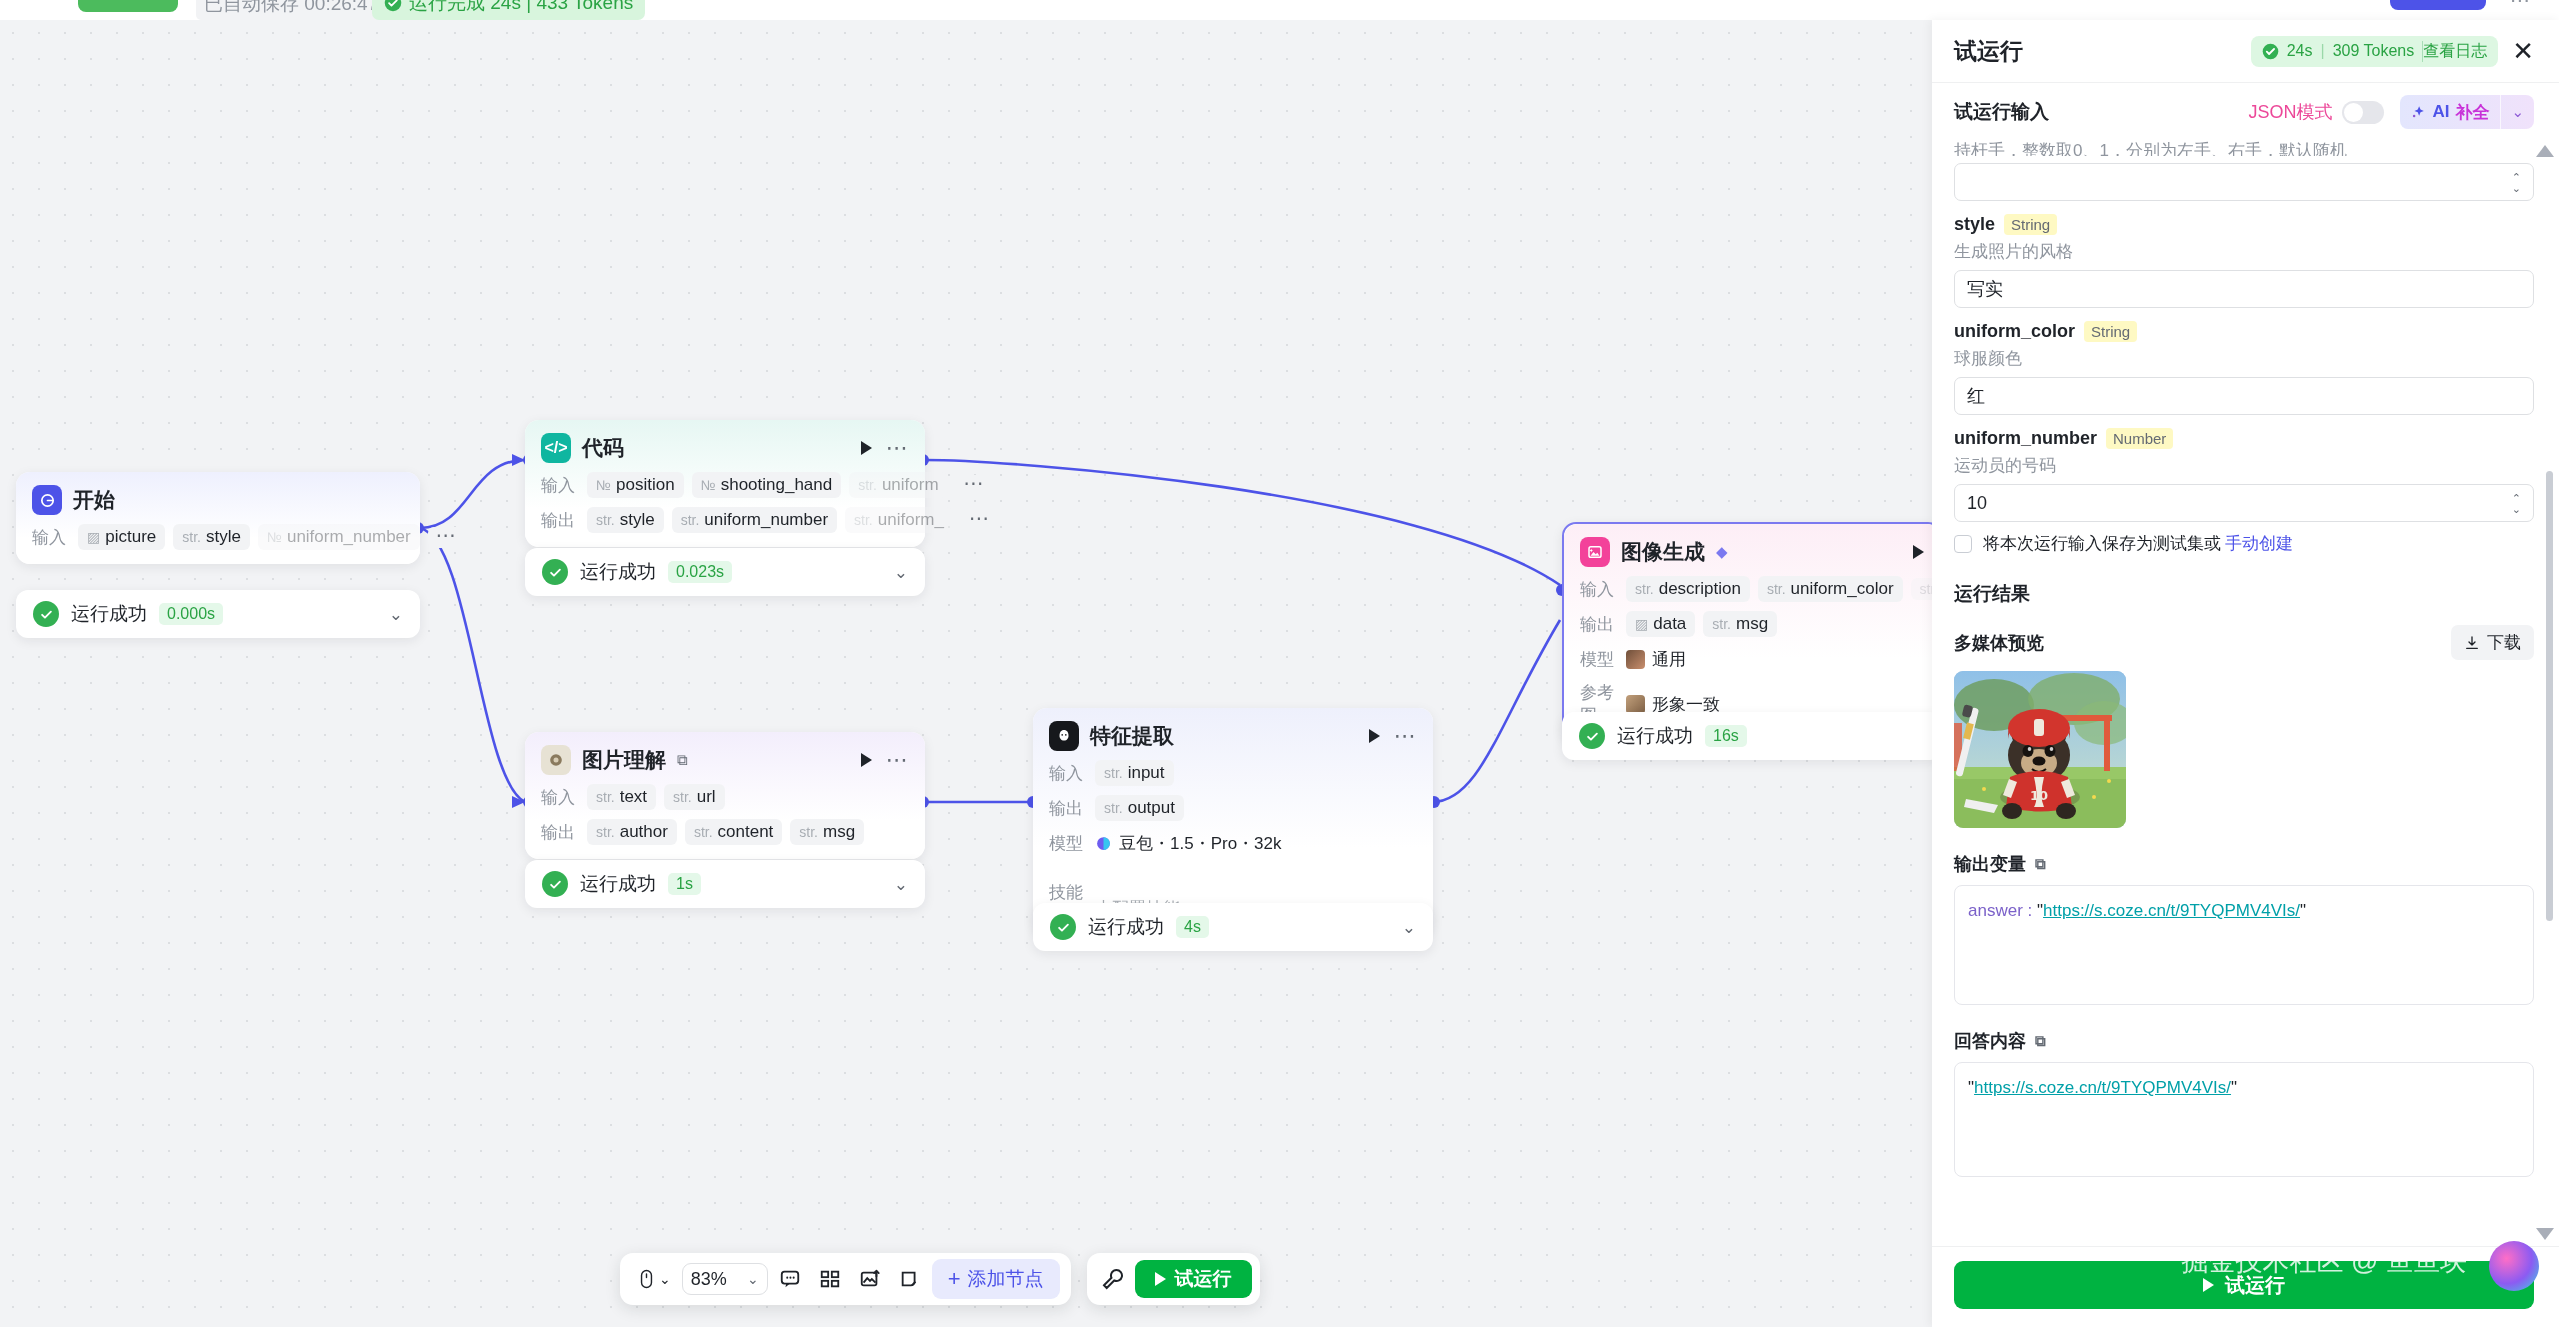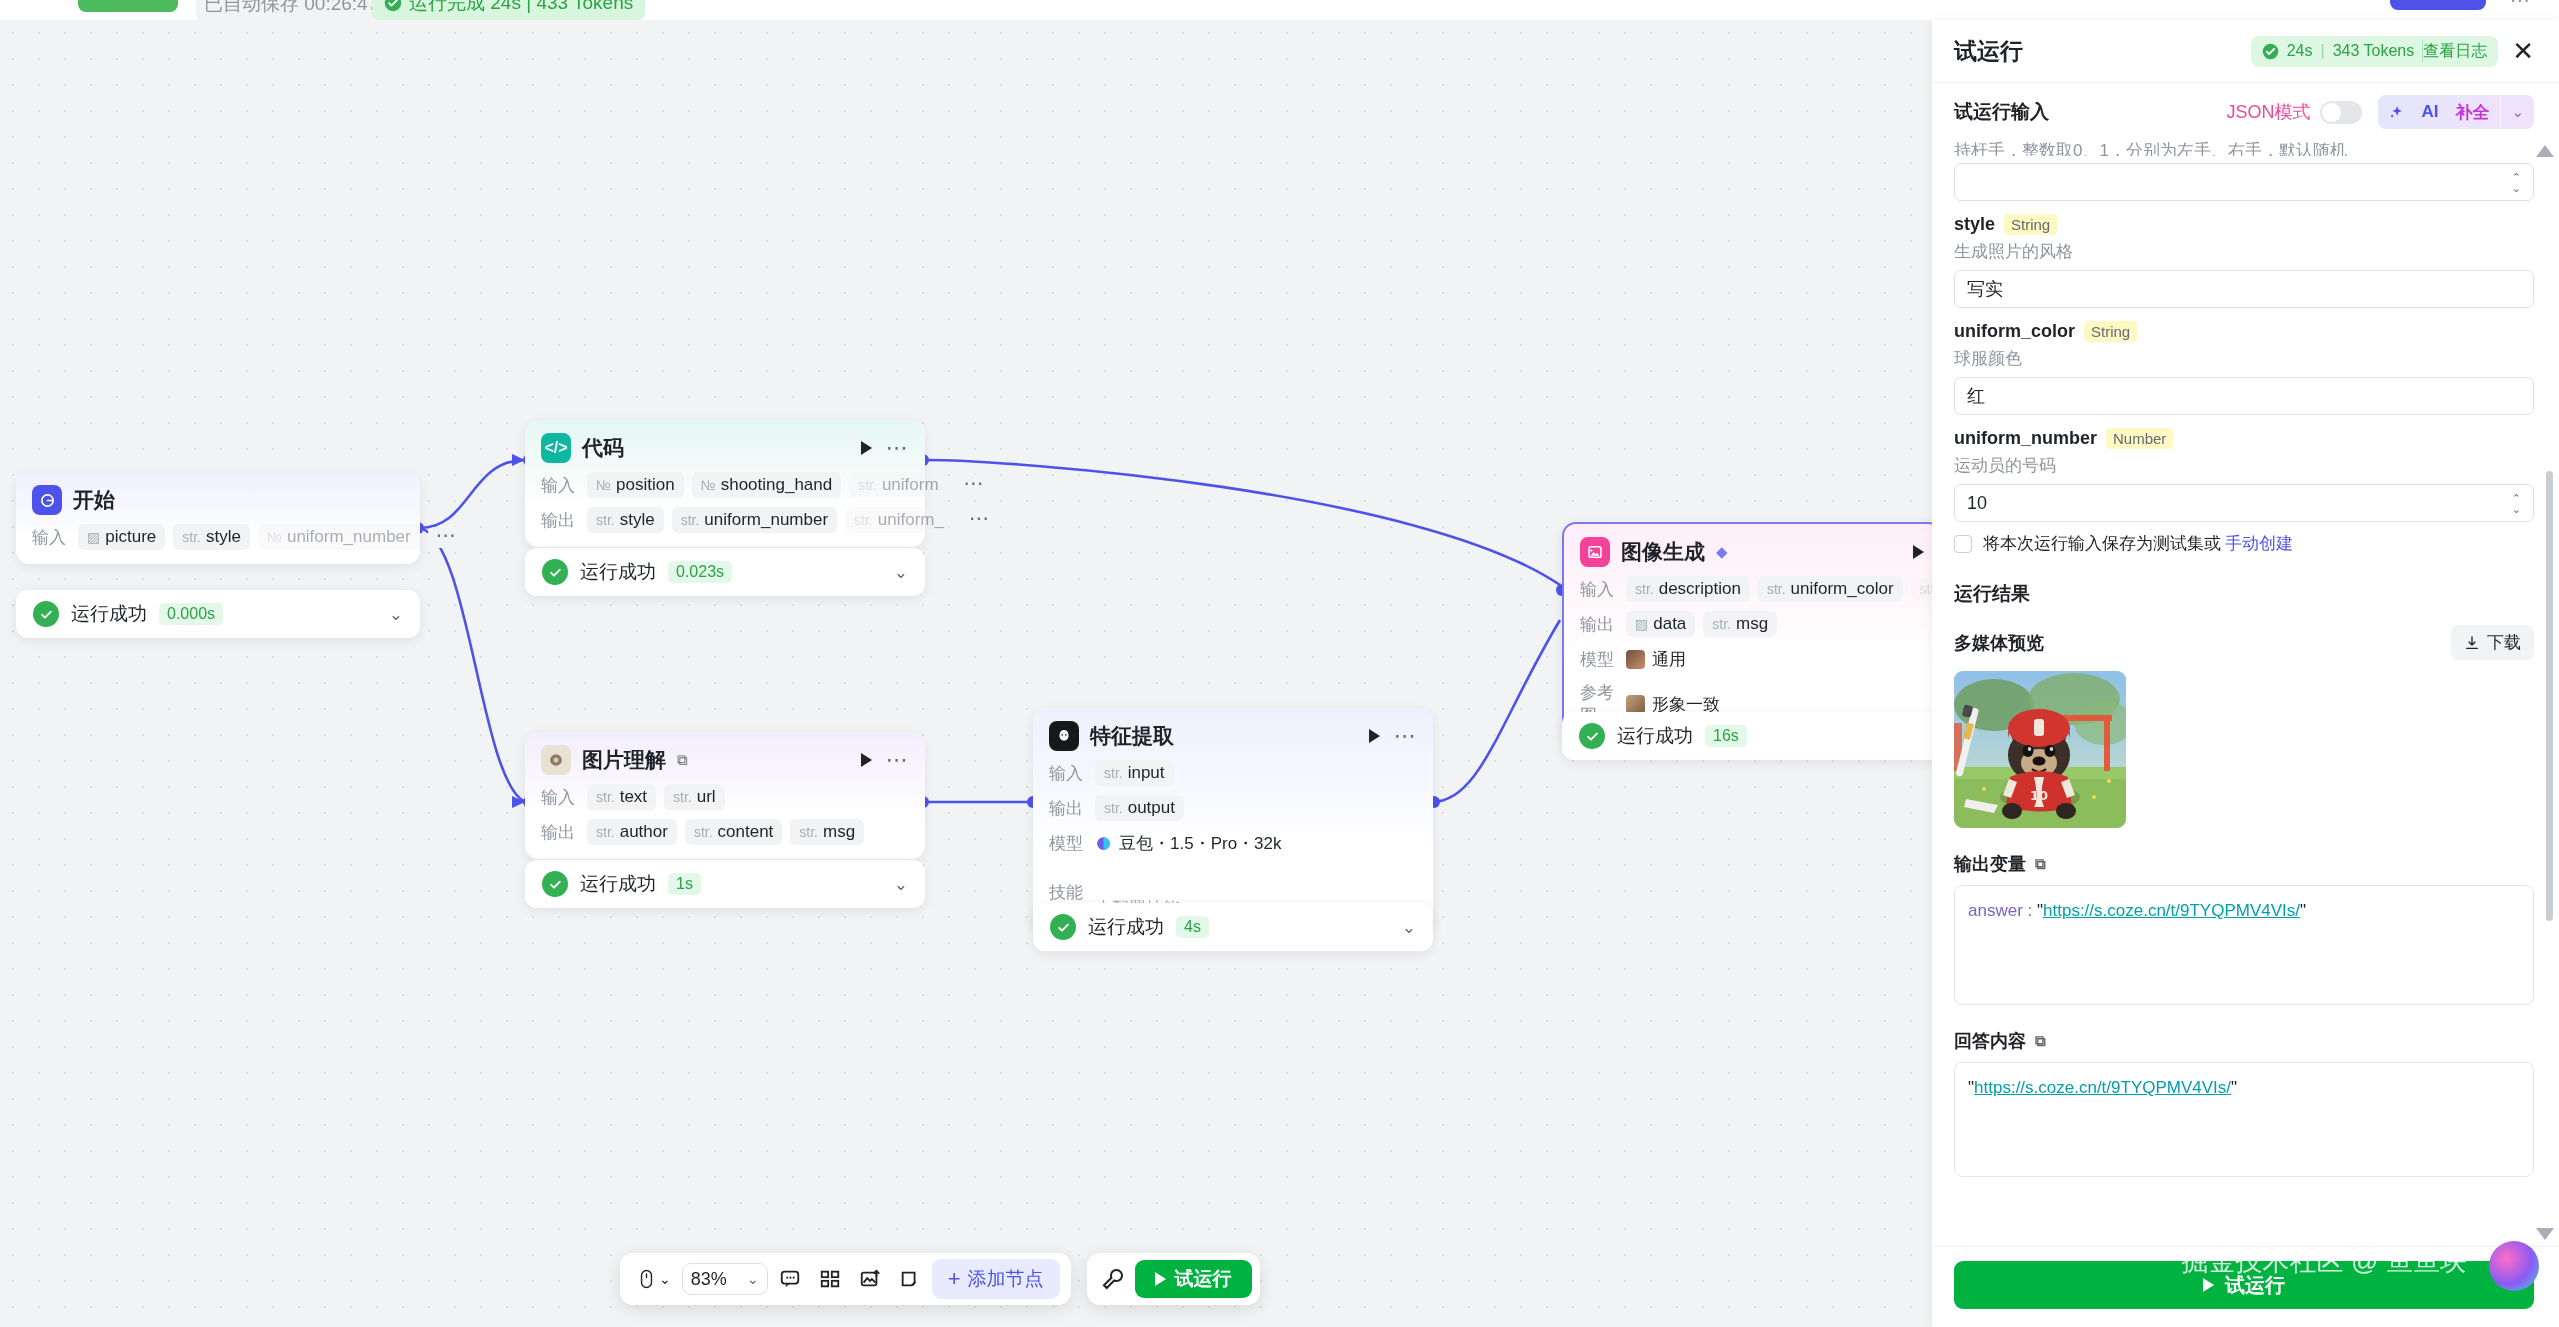--- a/index.html
+++ b/index.html
@@ -151,21 +151,21 @@
     height: 58px; display: flex; align-items: center; padding: 0 25px 0 22px; flex: none;
   }
   .p-sub-t { font-size: 19px; color: #1f2329; font-weight: 600; }
   .jsonmode { margin-left: auto; display: flex; align-items: center; gap: 10px; font-size: 18px; color: #ec4899; }
   .toggle { width: 42px; height: 23px; border-radius: 12px; background: #e5e6eb; position: relative; }
   .toggle i { position: absolute; left: 2px; top: 2px; width: 19px; height: 19px; border-radius: 50%; background: #fff; }
   .aibtn {
     margin-left: 16px; display: flex; align-items: center; height: 34px; border-radius: 8px;
     background: linear-gradient(90deg,#e3e6fd 0%, #f0e2fb 100%); overflow: hidden;
   }
-  .aibtn .lbl { display: flex; align-items: center; gap: 17px; padding: 0 11px; font-size: 17px; font-weight: 600; }
+  .aibtn .lbl { display: flex; align-items: center; gap: 6px; padding: 0 11px; font-size: 17px; font-weight: 600; }
   .aibtn .lbl .ai { color: #4d53e8; }
   .aibtn .lbl .bq { color: #c832d8; }
   .aibtn .dv { width: 1px; height: 34px; background: rgba(255,255,255,.7); }
   .aibtn .cv { padding: 0 10px; color: #8c58d6; font-size: 15px; }
 
   .p-scroll { flex: 1; overflow: hidden; position: relative; padding: 0 25px 0 22px; }
   .clipline { font-size: 17px; color: #8f959e; white-space: nowrap; overflow: hidden; height: 17px; margin-top: -2px; }
 
   .fld { margin-top: 13px; }
   .fld-name { font-size: 18px; color: #1f2329; font-weight: 700; display: flex; align-items: center; gap: 9px; }
@@ -614,21 +614,21 @@
 
     <div class="p-head">
       <div class="p-title">试运行</div>
       <div class="p-chip">
         <svg width="17" height="17" viewBox="0 0 24 24">
             <circle cx="12" cy="12" r="11" fill="#33b053"></circle>
             <path d="M6.8 12.3l3.2 3.2 7-7" stroke="#fff" stroke-width="2.6" fill="none" stroke-linecap="round" stroke-linejoin="round"></path>
           </svg>
         <span>24s</span>
         <span class="sep">|</span>
-        <span>343 Tokens</span>
+        <span>309 Tokens</span>
         <span class="log">查看日志</span>
       </div>
       <span class="xbtn">✕</span>
     </div>
 
     <div class="p-sub">
       <span class="p-sub-t">试运行输入</span>
       <div class="jsonmode">
         <span>JSON模式</span>
         <span class="toggle">

